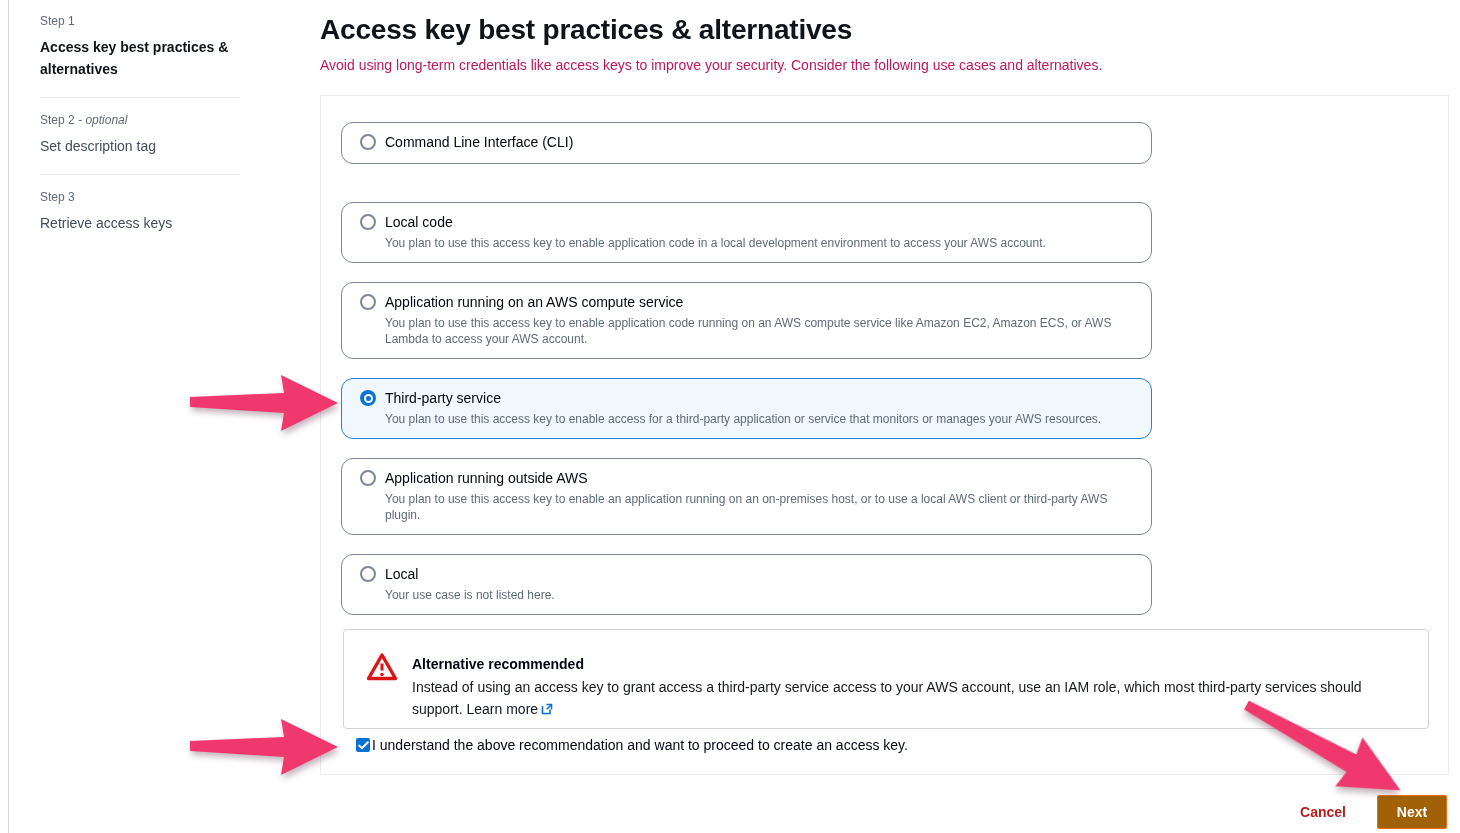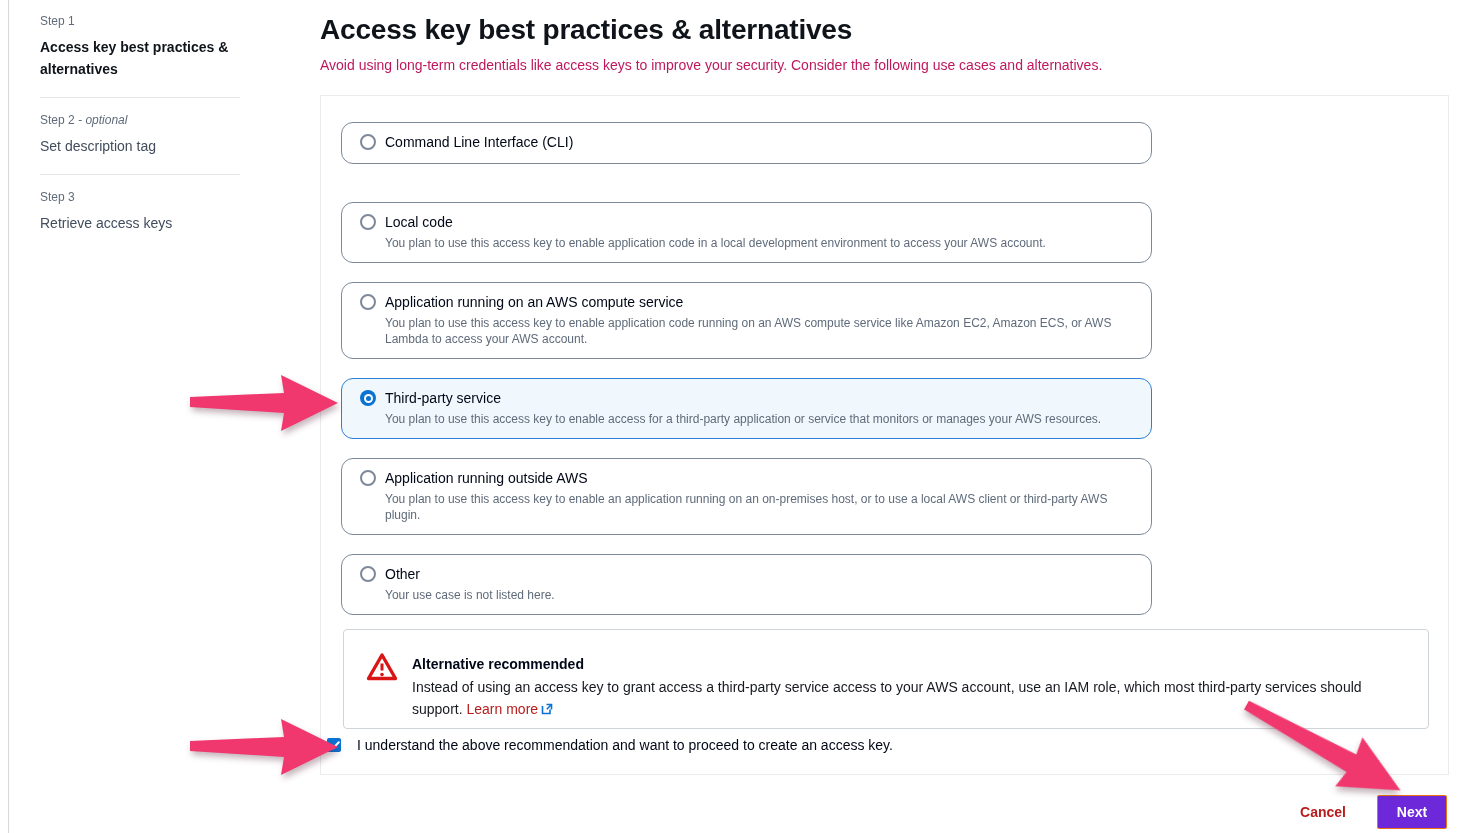--- a/index.html
+++ b/index.html
@@ -40,35 +40,35 @@
   .opt-title { font-size:14px; color:#000716; line-height:20px; }
   .opt-desc { font-size:12px; color:#5f6b7a; line-height:16px; margin:3px 0 0 25px; max-width:740px; }
 
   
   .alert { position:absolute; left:22px; top:533px; width:1086px; height:100px;
     border:1px solid #cfd4d9; border-radius:4px; background:#fff; display:flex; }
   .alert-icon { margin:22px 14px 0 22px; flex:0 0 32px; }
   .alert-text { padding-top:24px; }
   .alert-title { font-size:14px; font-weight:700; color:#000716; line-height:20px; }
   .alert-body { font-size:14px; color:#16191f; line-height:22px; max-width:970px; margin-top:2px; }
-  .learn-more { color:#b91c1c; text-decoration:none; cursor:pointer; }
+  .learn-more { color:#0f172a; text-decoration:none; cursor:pointer; }
   .ext-icon { display:inline-block; vertical-align:-1px; margin-left:3px; }
 
   
-  .confirm-row { position:absolute; left:6px; top:641px; display:flex; align-items:center; gap:16px; }
+  .confirm-row { position:absolute; left:35px; top:641px; display:flex; align-items:center; gap:2px; }
   .checkbox { width:14px; height:14px; border-radius:2px; background:#0972d3;
     display:flex; align-items:center; justify-content:center; flex:0 0 14px; cursor:pointer; }
   .confirm-label { font-size:14px; color:#000716; }
 
   
   .cancel-btn { position:absolute; left:1287px; top:795px; width:72px; height:34px;
     background:transparent; border:none; font-family:inherit; font-size:14px; font-weight:700;
     color:#b91c1c; cursor:pointer; }
   .next-btn { position:absolute; left:1377px; top:795px; width:70px; height:34px;
-    background:#6d28d9; border:1px solid #ec7211; border-radius:2px; font-family:inherit;
+    background:#a16207; border:1px solid #ec7211; border-radius:2px; font-family:inherit;
     font-size:14px; font-weight:700; color:#ffffff; cursor:pointer; }
 
   
   .arrow { position:absolute; filter:drop-shadow(2px 4px 3px rgba(90,40,60,.35)); }
   .arrow-1 { left:190px; top:372px; }
   .arrow-2 { left:190px; top:716px; }
   .arrow-3 { left:1246px; top:676px; transform:rotate(29deg); transform-origin:4px 31px; }
 </style>
 </head>
 <body>
@@ -140,21 +140,21 @@
             </span>
         </span>
         <span class="opt-title">Third-party service</span>
       </div>
       <div class="opt-desc">You plan to use this access key to enable access for a third-party application or service that monitors or manages your AWS resources.</div>
     </div>
 
     <div class="option-card card6">
       <div class="opt-row">
         <span class="radio"></span>
-        <span class="opt-title">Other</span>
+        <span class="opt-title">Local</span>
       </div>
       <div class="opt-desc">Your use case is not listed here.</div>
     </div>
 
     <div class="alert">
       <svg class="alert-icon" width="32" height="30" viewBox="0 0 32 30">
         <path d="M16 3 L29.5 26.5 L2.5 26.5 Z" fill="none" stroke="#d91515" stroke-width="3.4" stroke-linejoin="round"></path>
         <line x1="16" y1="11.5" x2="16" y2="18.5" stroke="#d91515" stroke-width="3"></line>
         <circle cx="16" cy="22.5" r="1.8" fill="#d91515"></circle>
       </svg>

